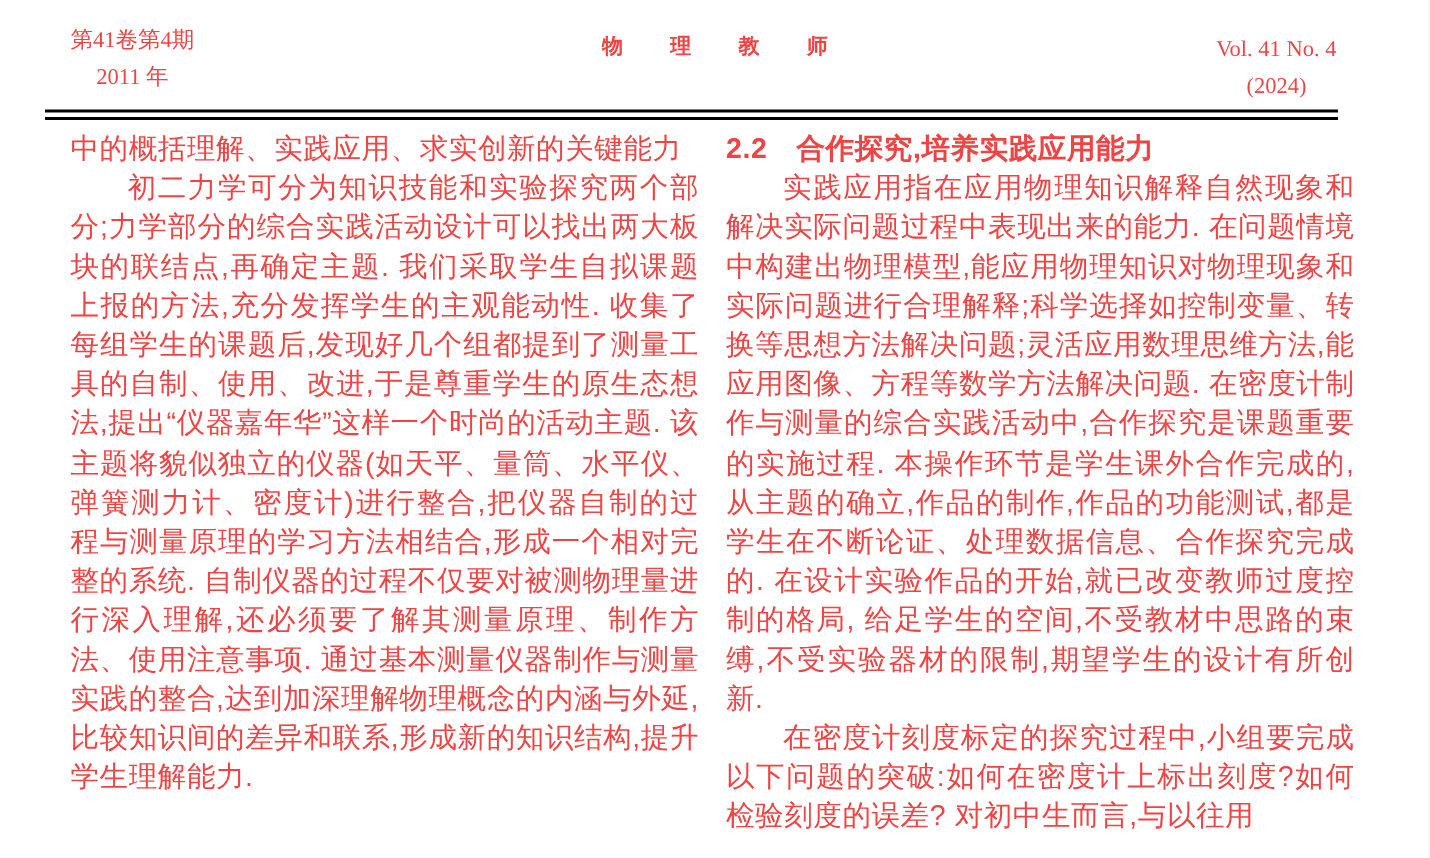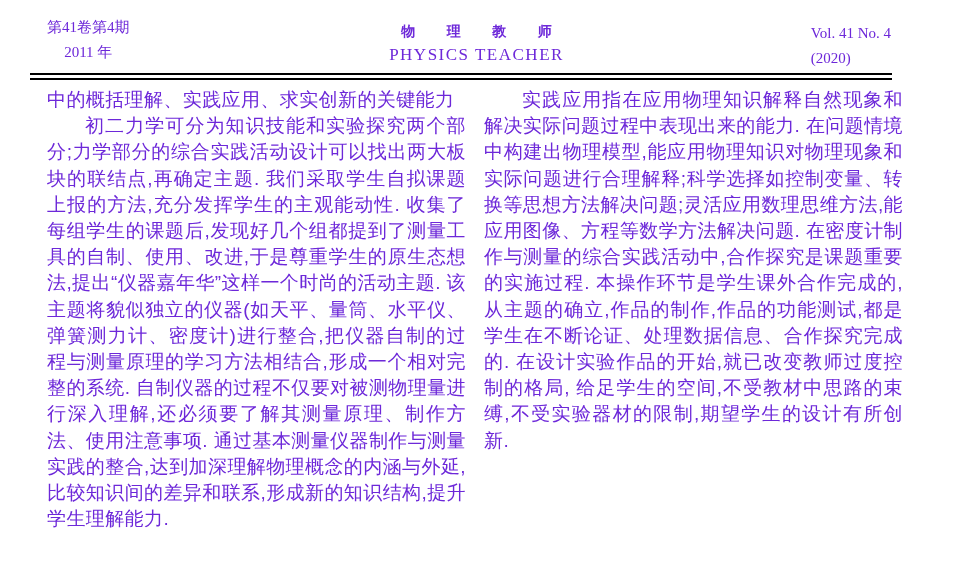--- a/index.html
+++ b/index.html
@@ -2,21 +2,21 @@
 <html><head>
 <meta charset="utf-8">
 <style>
   html, body { margin: 0; padding: 0; background: #e8e8e8; }
   .page {
     position: relative;
     width: 953px;
     height: 572px;
     background: #ffffff;
     overflow: hidden;
-    color: #6d28d9;
+    color: #ef4444;
     font-family: "Liberation Sans", sans-serif;
   }
 
   
   .hdr-left {
     position: absolute;
     top: 15px; left: 47px;
     text-align: center;
     font-family: "Liberation Serif", serif;
     font-size: 15px;
@@ -38,20 +38,21 @@
   }
   .title-en {
     font-family: "Liberation Serif", serif;
     font-size: 17px;
     letter-spacing: 1.5px;
     line-height: 22px;
   }
   .hdr-right {
     position: absolute;
     top: 21px; right: 62px;
+    text-align: center;
     font-family: "Liberation Serif", serif;
     font-size: 15px;
     line-height: 25px;
     white-space: nowrap;
   }
 
   
   .double-rule {
     position: absolute;
     top: 73px; left: 30px;
@@ -90,35 +91,36 @@
 
 <div class="page">
 
   <div class="hdr-left">
     <div>第41卷第4期</div>
     <div>2011 年</div>
   </div>
 
   <div class="hdr-center">
     <div class="title-cn">物 理 教 师</div>
-    <div class="title-en">PHYSICS TEACHER</div>
   </div>
 
   <div class="hdr-right">
     <div>Vol. 41 No. 4</div>
-    <div>(2020)</div>
+    <div>(2024)</div>
   </div>
 
   <div class="double-rule"></div>
 
   <main class="columns">
 
     <section class="column">
       <p class="cont-line">中的概括理解、实践应用、求实创新的关键能力</p>
       <p class="para">初二力学可分为知识技能和实验探究两个部分;力学部分的综合实践活动设计可以找出两大板块的联结点,再确定主题. 我们采取学生自拟课题上报的方法,充分发挥学生的主观能动性. 收集了每组学生的课题后,发现好几个组都提到了测量工具的自制、使用、改进,于是尊重学生的原生态想法,提出“仪器嘉年华”这样一个时尚的活动主题. 该主题将貌似独立的仪器(如天平、量筒、水平仪、弹簧测力计、密度计)进行整合,把仪器自制的过程与测量原理的学习方法相结合,形成一个相对完整的系统. 自制仪器的过程不仅要对被测物理量进行深入理解,还必须要了解其测量原理、制作方法、使用注意事项. 通过基本测量仪器制作与测量实践的整合,达到加深理解物理概念的内涵与外延,比较知识间的差异和联系,形成新的知识结构,提升学生理解能力.</p>
     </section>
 
     <section class="column">
+      <h3 class="sec-heading">2.2　合作探究,培养实践应用能力</h3>
       <p class="para">实践应用指在应用物理知识解释自然现象和解决实际问题过程中表现出来的能力. 在问题情境中构建出物理模型,能应用物理知识对物理现象和实际问题进行合理解释;科学选择如控制变量、转换等思想方法解决问题;灵活应用数理思维方法,能应用图像、方程等数学方法解决问题. 在密度计制作与测量的综合实践活动中,合作探究是课题重要的实施过程. 本操作环节是学生课外合作完成的,从主题的确立,作品的制作,作品的功能测试,都是学生在不断论证、处理数据信息、合作探究完成的. 在设计实验作品的开始,就已改变教师过度控制的格局, 给足学生的空间,不受教材中思路的束缚,不受实验器材的限制,期望学生的设计有所创新.</p>
+      <p class="para">在密度计刻度标定的探究过程中,小组要完成以下问题的突破:如何在密度计上标出刻度?如何检验刻度的误差? 对初中生而言,与以往用</p>
     </section>
 
   </main>
 </div>
 
 </body></html>

